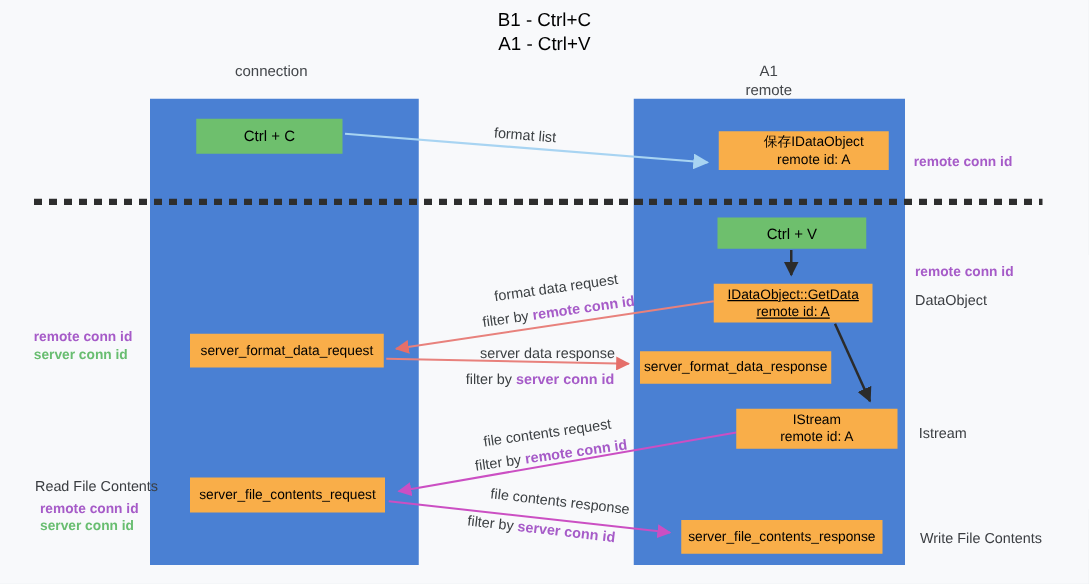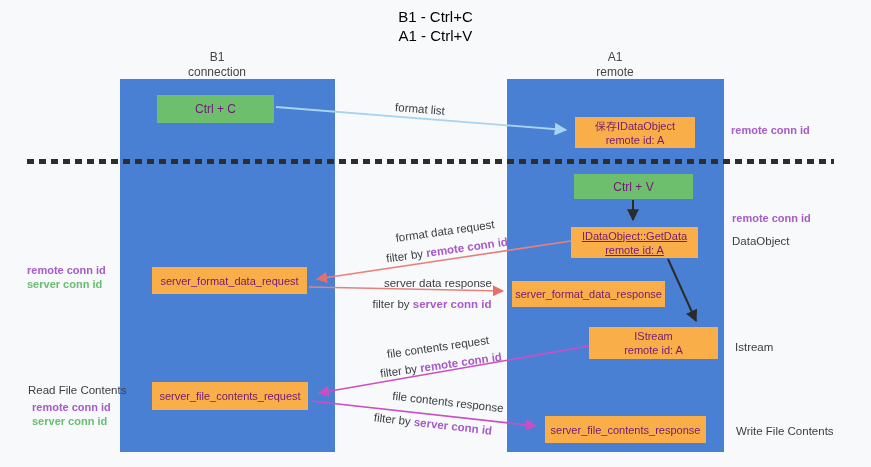--- a/index.html
+++ b/index.html
@@ -18,21 +18,21 @@
   }
   .lane{
     background:#4a80d3;
   }
   .divider{
     left:27px;top:159px;width:807px;height:5px;
     background:repeating-linear-gradient(90deg,#2e2e2e 0,#2e2e2e 7px,transparent 7px,transparent 12px);
   }
   .box{
     display:flex;flex-direction:column;align-items:center;justify-content:center;
-    color:#701a75;text-align:center;white-space:nowrap;z-index:3;
+    color:#000000;text-align:center;white-space:nowrap;z-index:3;
   }
   .box-green{background:#6ebf6d;font-size:12px;}
   .box-orange{background:#f9ae49;font-size:11px;line-height:14px;}
   .edge-label{
     transform:translate(-50%,-50%);white-space:nowrap;
     font-size:11.5px;color:#3c4043;z-index:4;
   }
   .rot-up{transform:translate(-50%,-50%) rotate(-8deg);}
   .rot-dn{transform:translate(-50%,-50%) rotate(6.5deg);}
   .rot-list{transform:translate(-50%,-50%) rotate(4.5deg);}
@@ -46,21 +46,20 @@
 <body>
 
 <div class="canvas">
 
   <div class="abs title">
     <div>B1 - Ctrl+C</div>
     <div>A1 - Ctrl+V</div>
   </div>
 
   <div class="abs lane-header" style="left:117px;top:50px;width:200px;">
-    <div>B1</div>
     <div>connection</div>
   </div>
   <div class="abs lane-header" style="left:515px;top:50px;width:200px;">
     <div>A1</div>
     <div>remote</div>
   </div>
 
   <div class="abs lane" style="left:120px;top:79px;width:215px;height:373px;"></div>
   <div class="abs lane" style="left:507px;top:79px;width:217px;height:373px;"></div>
 
@@ -87,21 +86,21 @@
     <path d="M571,241 L317,279" stroke="#e8817c" stroke-width="1.6" fill="none" marker-end="url(#ah-salmon)"></path>
     <path d="M309,287 L503,291" stroke="#e8817c" stroke-width="1.6" fill="none" marker-end="url(#ah-salmon)"></path>
     <path d="M589,346 L319,393" stroke="#cb4fc3" stroke-width="1.6" fill="none" marker-end="url(#ah-magenta)"></path>
     <path d="M311,401 L536,426" stroke="#cb4fc3" stroke-width="1.6" fill="none" marker-end="url(#ah-magenta)"></path>
   </svg>
 
   <div class="abs box box-green" style="left:157px;top:95px;width:117px;height:28px;">
     <div>Ctrl + C</div>
   </div>
 
-  <div class="abs box box-orange" style="left:575px;top:117px;width:120px;height:31px;">
+  <div class="abs box box-orange" style="left:575px;top:105px;width:120px;height:31px;padding-left:16px;">
     <div>保存IDataObject</div>
     <div>remote id: A</div>
   </div>
 
   <div class="abs box box-green" style="left:574px;top:174px;width:119px;height:25px;">
     <div>Ctrl + V</div>
   </div>
 
   <div class="abs box box-orange" style="left:571px;top:227px;width:127px;height:31px;text-decoration:underline;">
     <div>IDataObject::GetData</div>

